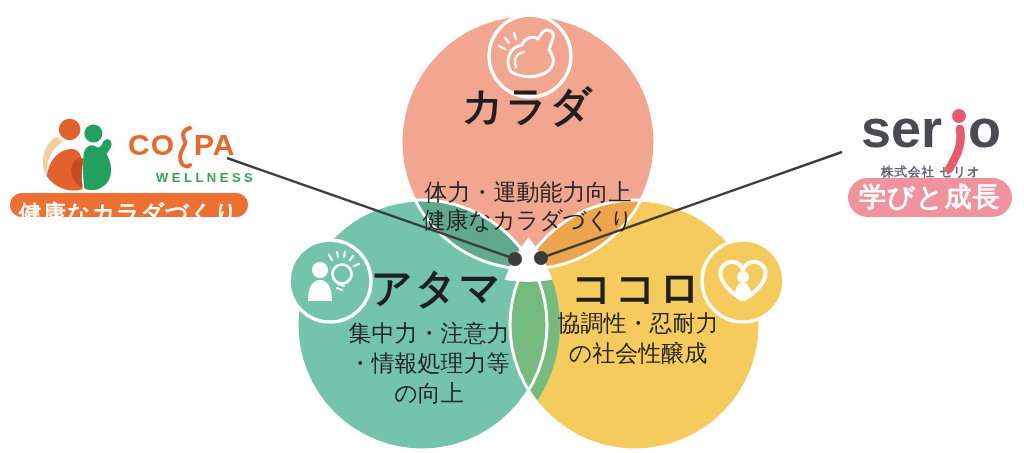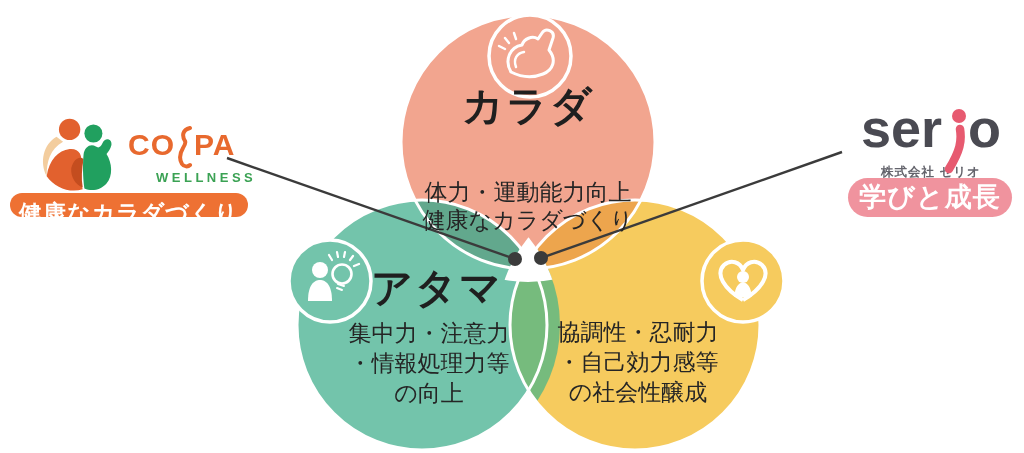--- a/index.html
+++ b/index.html
@@ -14,21 +14,21 @@
     color:#1f1f1f;line-height:1.1;
   }
   .vdesc{font-size:23px;font-weight:500;text-align:center;color:#252525;}
   .vdesc div{line-height:30px;}
   .karada-title{left:408px;top:84px;width:240px;}
   .karada-desc{left:398px;top:134px;width:260px;margin-top:44px;}
   .karada-desc div{line-height:28px;}
   .atama-title{left:347px;top:266px;width:180px;}
   .atama-desc{left:320px;top:318px;width:218px;}
   .kokoro-title{left:547px;top:266px;width:180px;}
-  .kokoro-desc{left:527px;top:318px;width:222px;font-family:Liberation Serif, serif;}
+  .kokoro-desc{left:527px;top:308px;width:222px;}
 
   
   .cospa{position:absolute;left:36px;top:112px;display:flex;align-items:center;}
   .cospa-text{margin-left:10px;}
   .cospa-word{
     font-weight:800;font-size:30px;color:var(--cospa_orange);
     letter-spacing:1px;display:flex;align-items:center;line-height:30px;
   }
   .cospa-s{margin:0 1px;position:relative;top:2px;}
   .cospa-wellness{
@@ -146,23 +146,23 @@
     <div>健康なカラダづくり</div>
   </div>
 
   <div class="overlay vdesc atama-desc">
     <div>集中力・注意力</div>
     <div>・情報処理力等</div>
     <div>の向上</div>
   </div>
   <div class="overlay vtitle atama-title">アタマ</div>
 
+  <div class="overlay vtitle kokoro-title">ココロ</div>
   <div class="overlay vdesc kokoro-desc">
     <div>協調性・忍耐力</div>
-    <div>・自己効力感等</div>
     <div>の社会性醸成</div>
   </div>
 
   <div class="cospa">
     <svg width="82" height="84" viewBox="0 0 100 100">
       <path d="M 25 29 C 9 38 4 60 13 77 C 13 59 17 44 33 35 Z" style="fill:var(--mark_beige)"></path>
       <path d="M 13 77 C 16 57 27 46 41 44 C 53 43 57 52 55 63 C 54 77 55 87 57 93 C 41 98 23 91 13 77 Z" style="fill:var(--mark_orange)"></path>
       <path d="M 43 67 C 46 56 53 52 58 56 C 56 68 55 80 57 91 C 48 87 42 78 43 67 Z" style="fill:var(--mark_dark_orange)"></path>
       <path d="M 59 92 C 57 78 57 62 58 51 C 59 41 67 37 73 41 C 76 43 79 42 81 37
                C 84 29 93 31 92 39 C 91 44 88 47 86 50 C 93 61 94 77 86 86 C 79 94 68 96 59 92 Z" style="fill:var(--mark_green)"></path>

